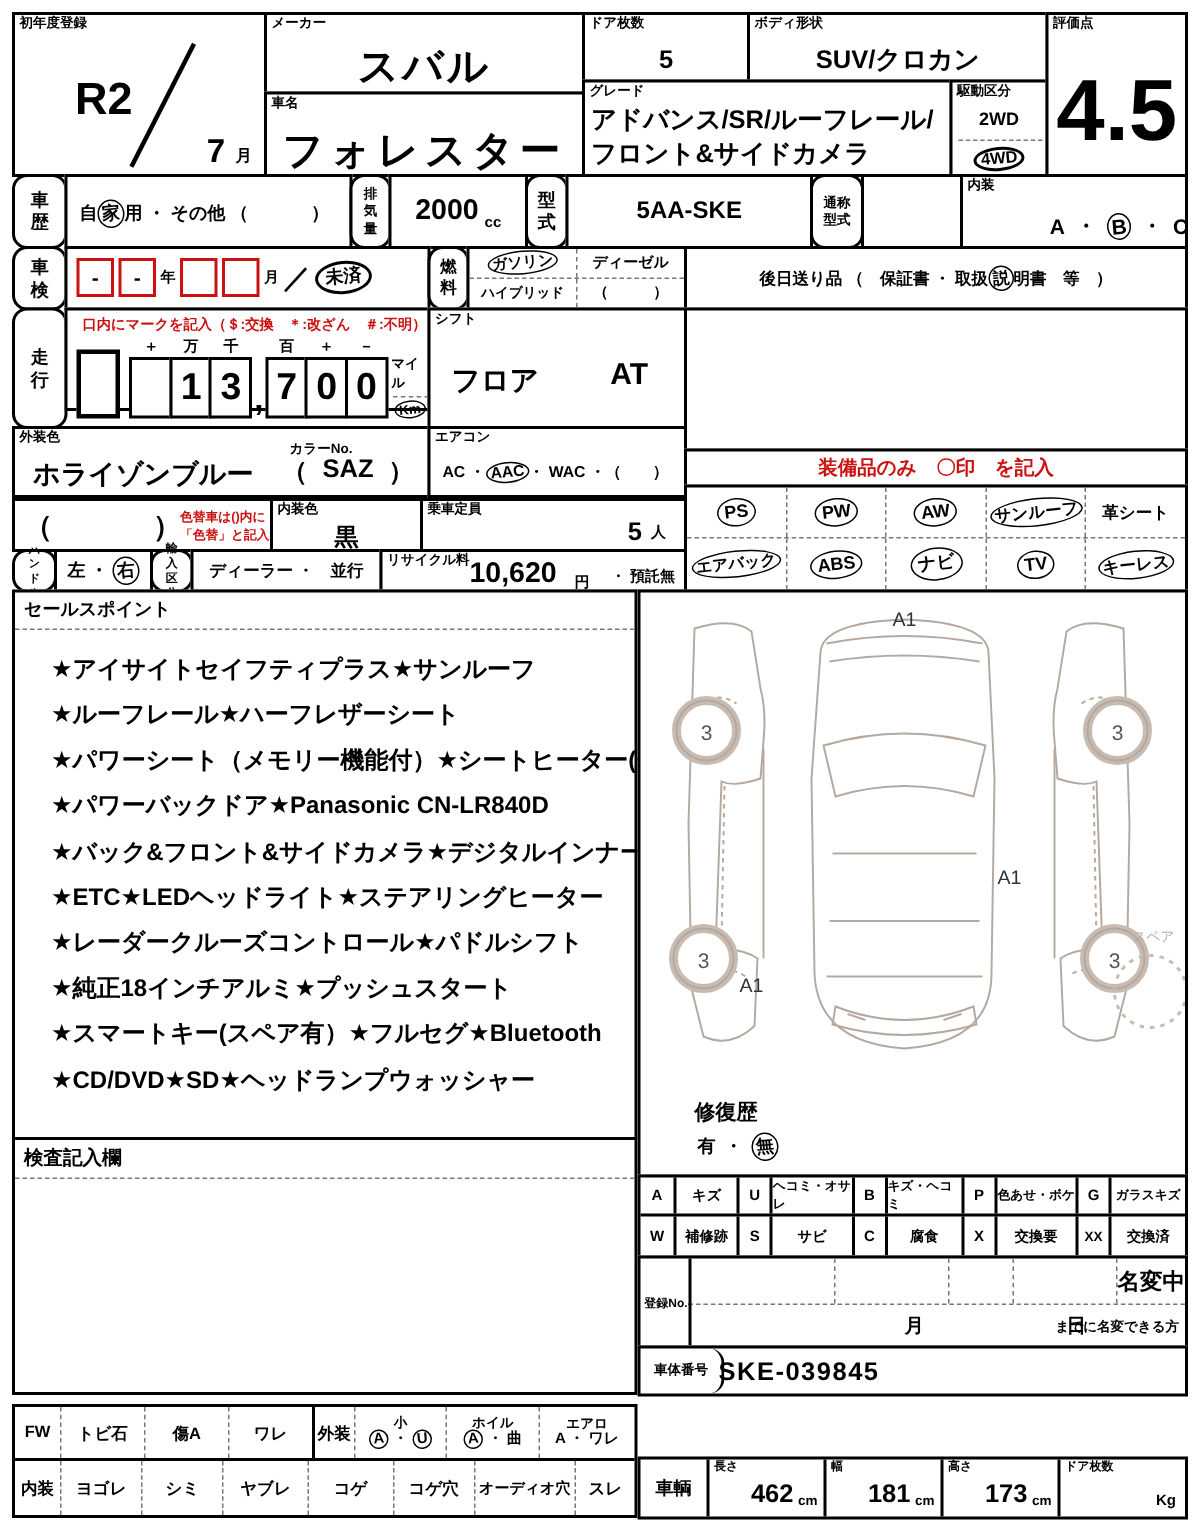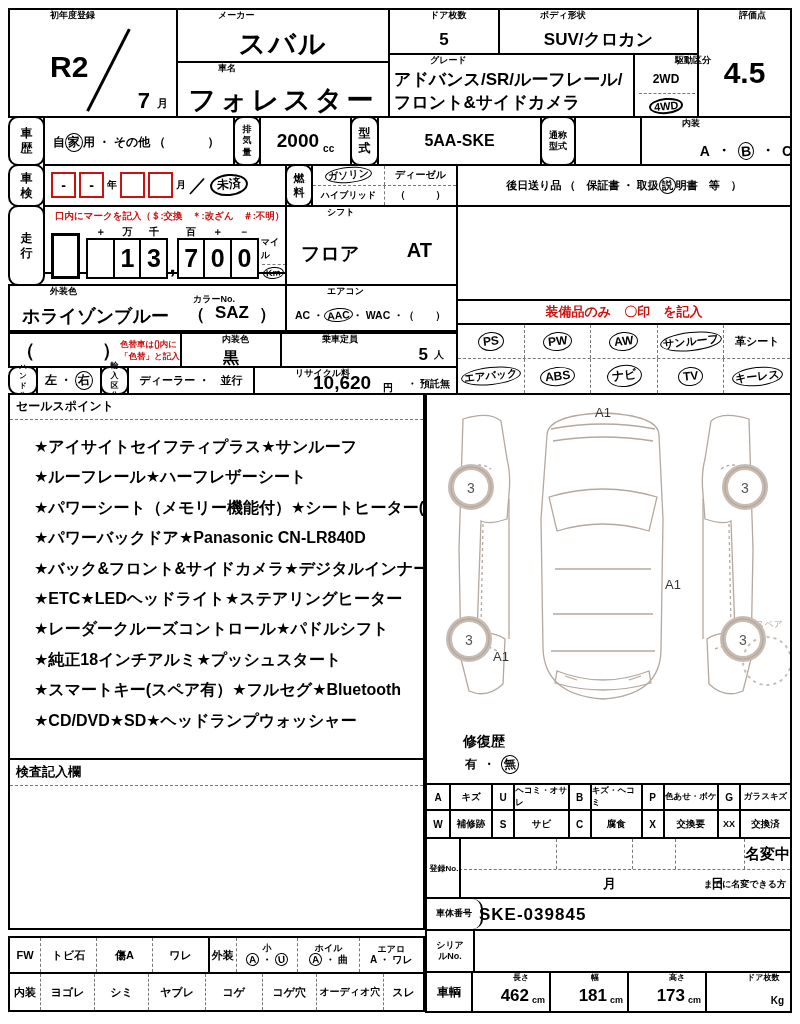--- a/index.html
+++ b/index.html
@@ -1,18 +1,18 @@
 <!DOCTYPE html>
 <html><head>
 <meta charset="utf-8">
 <style>
   html,body{margin:0;padding:0;background:#dcdcdc;font-family:"Liberation Sans","DejaVu Sans",sans-serif;color:#000;}
   #sheet{position:relative;width:800px;height:1024px;background:#fff;overflow:hidden;}
   .cell{position:absolute;box-sizing:border-box;border:2px solid #000;background:#fff;}
-  .lbl{position:absolute;top:1px;left:3px;font-size:9px;font-weight:bold;line-height:1.1;white-space:nowrap;z-index:2;margin-left:37px;}
+  .lbl{position:absolute;top:1px;left:3px;font-size:9px;font-weight:bold;line-height:1.1;white-space:nowrap;z-index:2;}
   .cen{display:flex;align-items:center;justify-content:center;}
   .side{display:flex;align-items:center;justify-content:center;font-weight:bold;font-size:12px;line-height:1.25;text-align:center;word-break:break-all;padding:0 9px;border-radius:10px;}
   .side.small{font-size:9px;padding:0 7px;}
   .red{color:#cc1111;}
   .circ{display:inline-block;border:2px solid #000;border-radius:50%;padding:0 5px 1px;transform:rotate(-5deg);}
   .circ.tight{padding:0 2px;border-width:1.7px;}
   .rbox{box-sizing:border-box;border:2px solid #cc1111;width:25px;height:26px;display:inline-flex;align-items:center;justify-content:center;font-weight:bold;font-size:14px;}
   .obox{box-sizing:border-box;border:2.4px solid #000;width:29px;height:41px;display:flex;align-items:center;justify-content:center;font-size:25px;font-weight:bold;background:#fff;}
   .ocol{display:flex;flex-direction:column;align-items:center;}
   .ocol .t{font-size:10px;font-weight:bold;line-height:1;margin-bottom:1px;}
@@ -70,21 +70,21 @@
     <span class="lbl">駆動区分</span>
     <div class="cen" style="position:absolute;left:0;top:12px;width:100%;height:24px;font-size:12px;font-weight:bold;">2WD</div>
     <div style="position:absolute;left:4px;top:38px;width:56px;border-top:1.5px dashed #777;"></div>
     <div class="cen" style="position:absolute;left:0;top:40px;width:100%;height:22px;">
       <span class="circ" style="font-size:11px;font-weight:bold;padding:0 3px;">4WD</span>
     </div>
   </div>
 
   <div class="cell" style="left:697px;top:8px;width:95px;height:110px;">
     <span class="lbl">評価点</span>
-    <div class="cen" style="width:100%;height:100%;padding-top:10px;font-size:30px;font-weight:bold;">4.5</div>
+    <div class="cen" style="width:100%;height:100%;padding-top:10px;font-size:58px;font-weight:bold;">4.5</div>
   </div>
 
   <div class="cell side" style="left:8px;top:116px;width:37px;height:50px;">車歴</div>
   <div class="cell" style="left:43px;top:116px;width:192px;height:50px;">
     <div style="position:absolute;left:8px;top:15px;font-size:12px;font-weight:bold;white-space:nowrap;">
       <span>自</span><span class="circ tight">家</span><span>用</span>
       <span>・ その他 （</span><span style="margin-left:42px;">）</span>
     </div>
   </div>
   <div class="cell side small" style="left:233px;top:116px;width:28px;height:50px;">排気量</div>
@@ -393,25 +393,20 @@
       <span style="position:absolute;left:250px;top:6px;font-size:13px;font-weight:bold;">日</span>
       <span style="position:absolute;right:4px;top:9px;font-size:9px;font-weight:bold;">までに名変できる方</span>
     </div>
   </div>
 
   <div class="cell" style="left:425px;top:897px;width:367px;height:34px;border-width:2.5px;">
     <div class="side small" style="position:absolute;left:0;top:0;width:40px;height:100%;border-right:2px solid #000;">車体番号</div>
     <div style="position:absolute;left:52px;top:6px;font-size:17px;font-weight:bold;letter-spacing:1px;">SKE-039845</div>
   </div>
 
-  <div class="cell" style="left:425px;top:929px;width:367px;height:44px;border-width:2.5px;">
-    <div class="cen" style="position:absolute;left:0;top:0;width:48px;height:100%;border-right:2px solid #000;box-sizing:border-box;">
-      <span class="vl" style="font-size:9px;font-weight:bold;text-align:center;width:36px;">シリアルNo.</span>
-    </div>
-  </div>
   <div class="cell" style="left:425px;top:971px;width:367px;height:42px;border-width:2.5px;">
     <div style="display:flex;width:100%;height:100%;">
       <div class="cen" style="width:46px;border-right:2px solid #000;box-sizing:border-box;font-size:12px;font-weight:bold;">車輌</div>
       <div style="position:relative;width:78px;border-right:2px solid #000;box-sizing:border-box;">
         <span class="lbl" style="font-size:8px;">長さ</span>
         <span style="position:absolute;right:20px;bottom:5px;font-size:17px;font-weight:bold;">462</span>
         <span style="position:absolute;right:4px;bottom:6px;font-size:9px;font-weight:bold;">cm</span>
       </div>
       <div style="position:relative;width:78px;border-right:2px solid #000;box-sizing:border-box;">
         <span class="lbl" style="font-size:8px;">幅</span>

